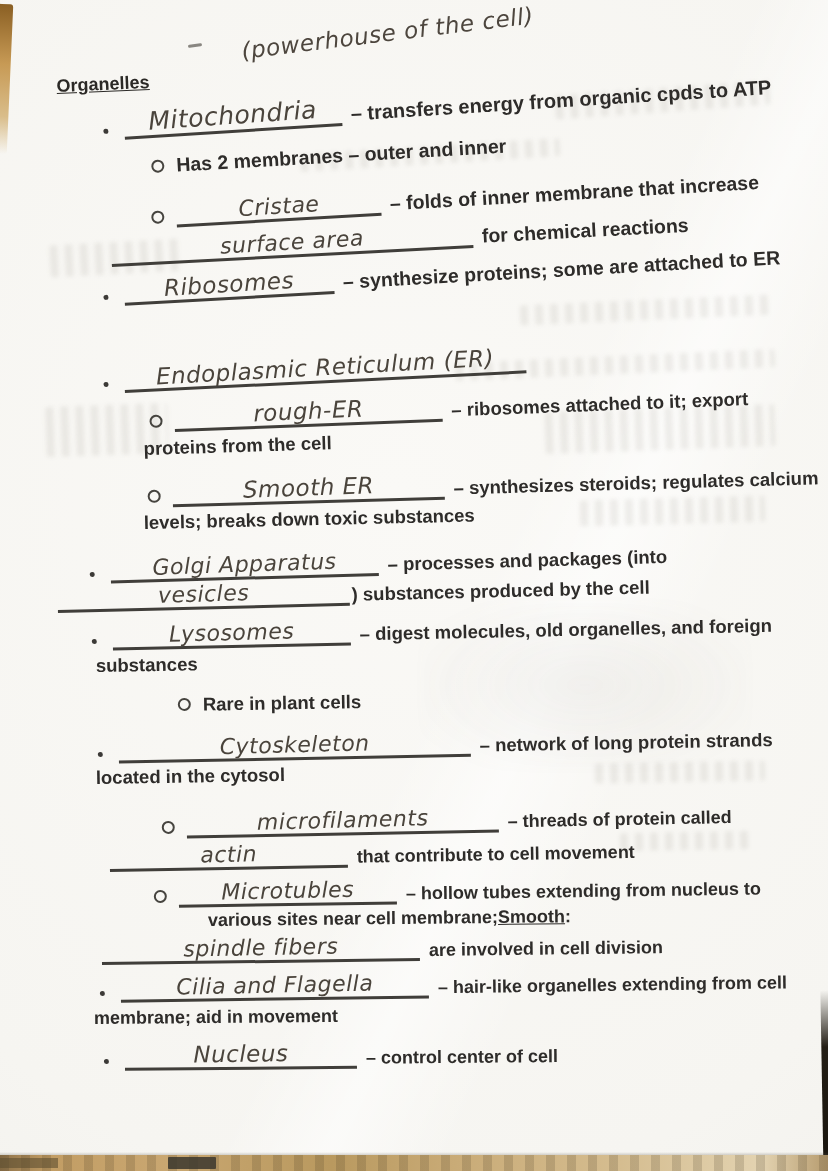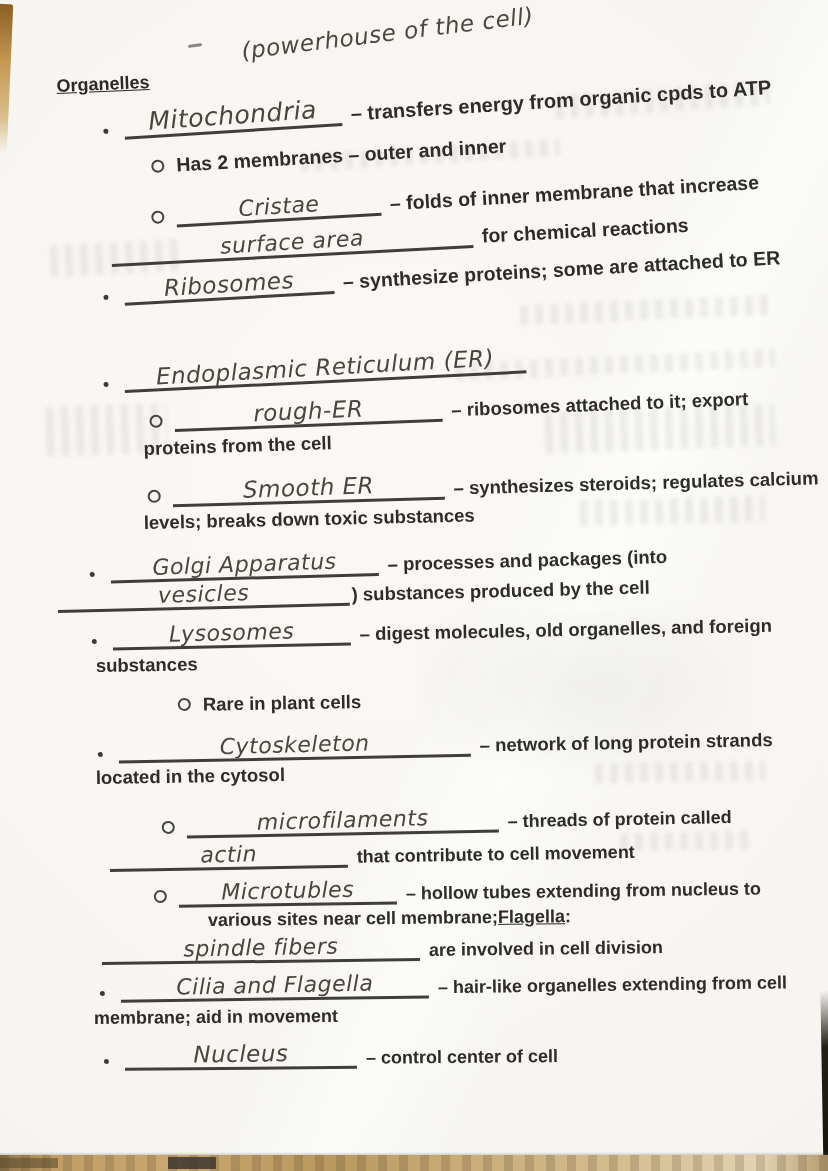--- a/index.html
+++ b/index.html
@@ -190,21 +190,21 @@
 
   <div class="row" style="left:154px;top:879px;font-size:18px;transform:rotate(-0.8deg);">
     <span class="bullet-o"></span>
     <span class="blank" style="width:218px;">
         <span class="hw" style="font-size:22px;">Microtubles</span>
       </span>
     <span class="pt">– hollow tubes extending from nucleus to</span>
   </div>
   <div class="row" style="left:208px;top:910px;font-size:18px;transform:rotate(-0.6deg);">
     <span class="pt pt-first">various sites near cell membrane; </span>
-      <span class="pt pt-first u">Flagella</span>
+      <span class="pt pt-first u">Smooth</span>
       <span class="pt pt-first">:</span>
   </div>
   <div class="row" style="left:102px;top:936px;font-size:18px;transform:rotate(-0.7deg);">
     <span class="blank" style="width:318px;">
         <span class="hw" style="font-size:22px;">spindle fibers</span>
       </span>
     <span class="pt">are involved in cell division</span>
   </div>
 
   <div class="row" style="left:100px;top:974px;font-size:18px;transform:rotate(-0.8deg);">

